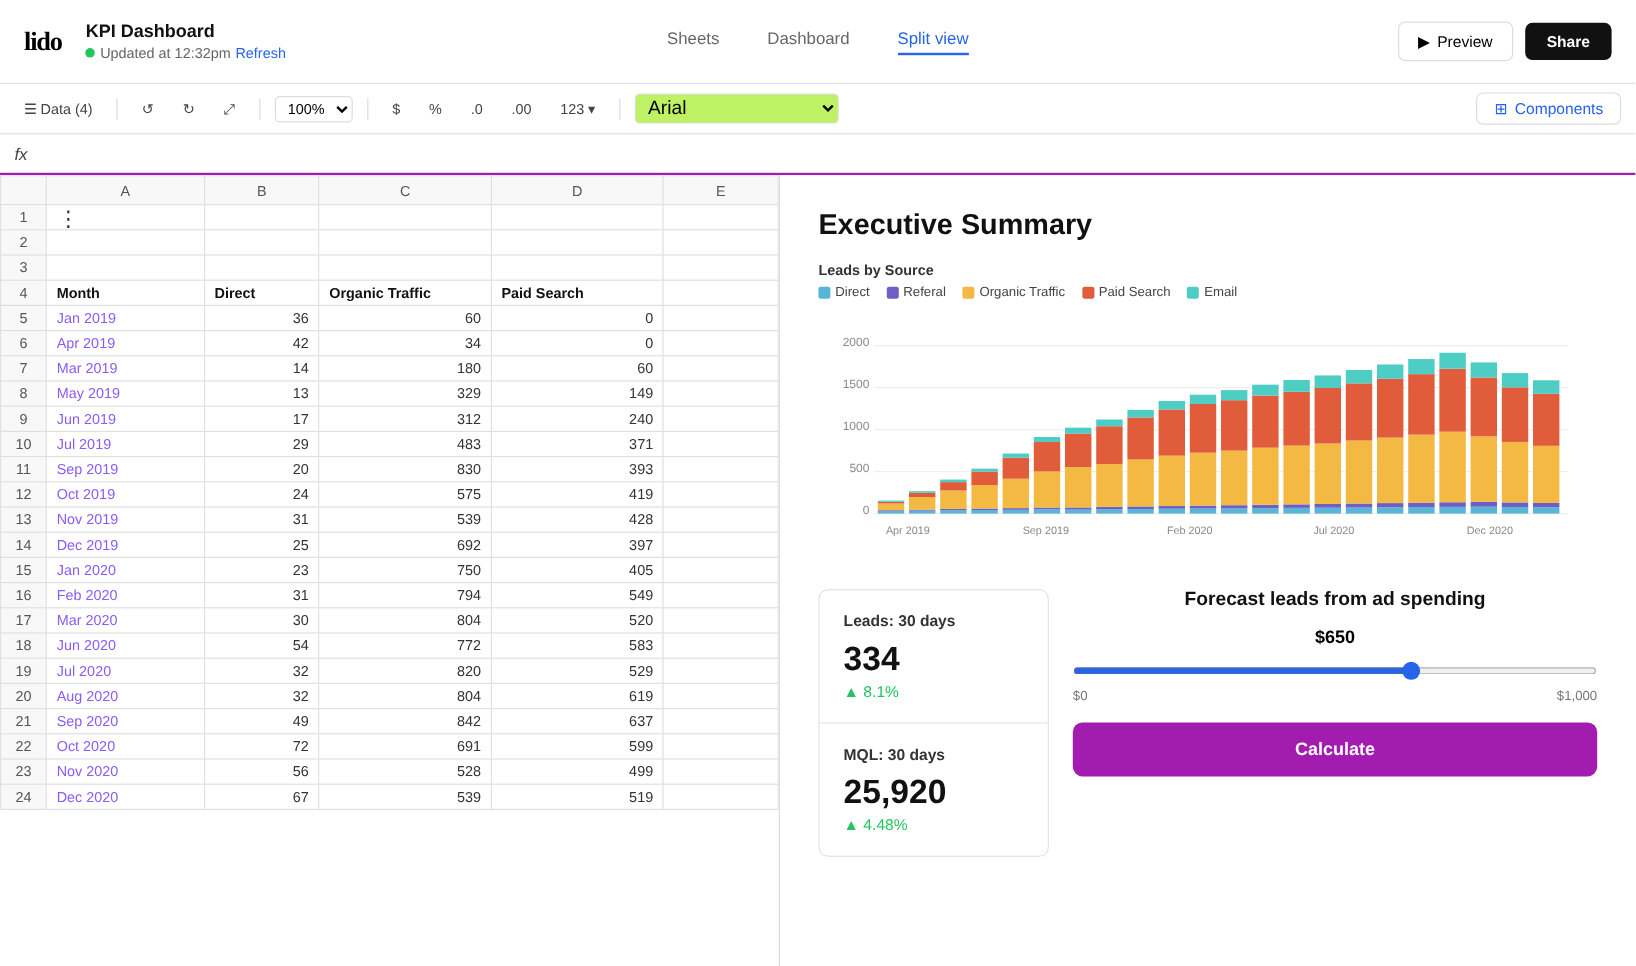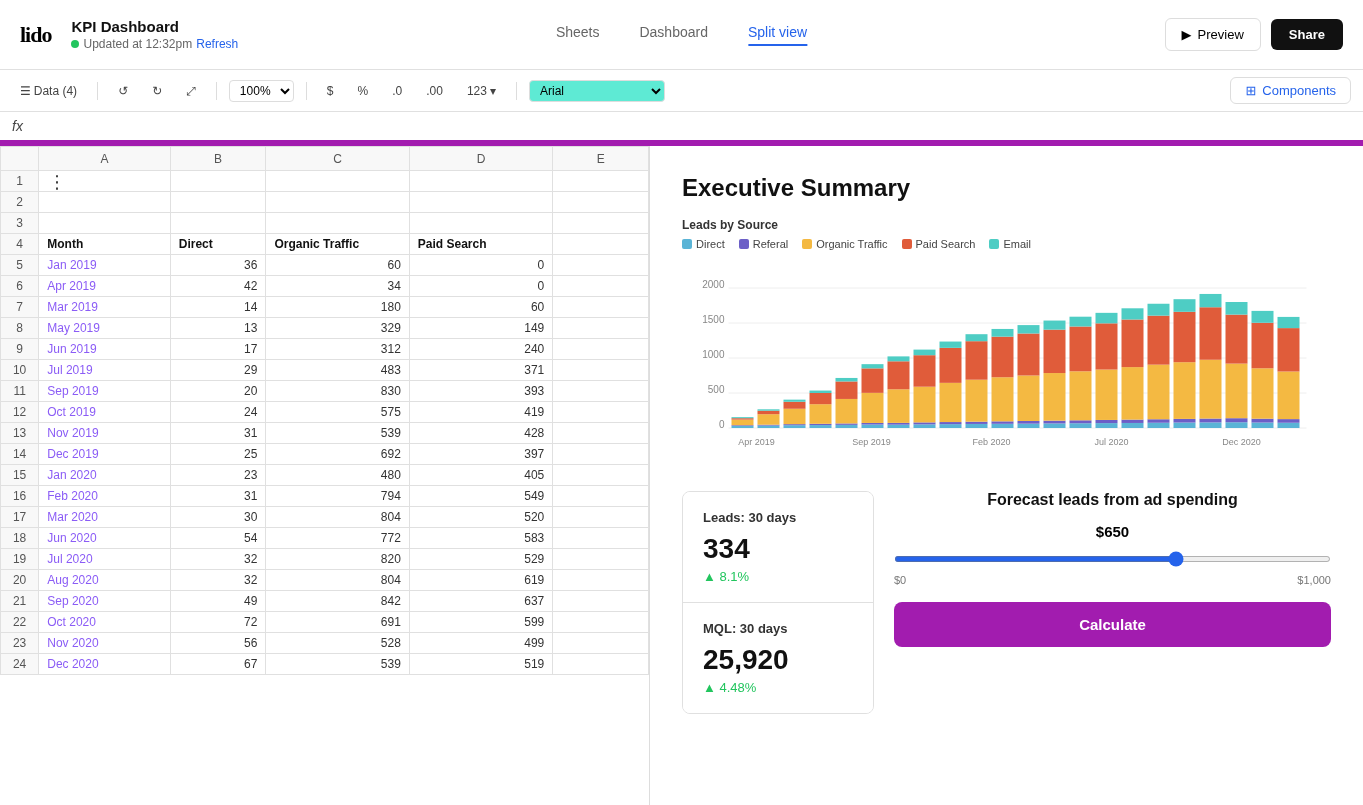--- a/index.html
+++ b/index.html
@@ -89,43 +89,43 @@
       color: #444;
       display: flex; align-items: center; gap: 3px;
       border-radius: 4px;
     }
     .toolbar-separator { width: 1px; height: 18px; background: #ddd; margin: 0 4px; }
     .zoom-select {
       border: 1px solid #ddd; border-radius: 4px; padding: 2px 6px; font-size: 12px;
       background: #fff; cursor: pointer;
     }
     .font-select {
-      border: 1px solid #ddd; border-radius: 4px; padding: 2px 6px; font-size: 12px;
-      background: #5eead4; cursor: pointer;
+      border: 1px solid #ddd; border-radius: 4px; padding: 2px 6px; font-size: 16px;
+      background: #bef264; cursor: pointer;
     }
     .components-btn {
       margin-left: auto;
       display: flex; align-items: center; gap: 6px;
       color: #2563eb;
       font-size: 13px;
       font-weight: 500;
       cursor: pointer;
       padding: 5px 14px;
       border: 1.5px solid #ddd;
       border-radius: 6px;
       background: #fff;
     }
 
     
     .formula-bar {
       display: flex;
       align-items: center;
       padding: 0 12px;
       height: 34px;
-      border-bottom: 6px solid #a21caf;
+      border-bottom: 2px solid #a21caf;
       font-size: 13px;
       color: #555;
       gap: 10px;
     }
     .fx-label { font-style: italic; color: #444; font-weight: 500; font-size: 14px; }
 
     
     .main-content {
       display: flex;
       height: calc(805px - 70px - 42px - 34px);
@@ -454,21 +454,21 @@
             <td class="text-cell">Dec 2019</td>
             <td class="data-cell">25</td>
             <td class="data-cell">692</td>
             <td class="data-cell">397</td>
             <td class="data-cell"></td>
           </tr>
           <tr>
             <td class="row-header">15</td>
             <td class="text-cell">Jan 2020</td>
             <td class="data-cell">23</td>
-            <td class="data-cell">480</td>
+            <td class="data-cell">750</td>
             <td class="data-cell">405</td>
             <td class="data-cell"></td>
           </tr>
           <tr>
             <td class="row-header">16</td>
             <td class="text-cell">Feb 2020</td>
             <td class="data-cell">31</td>
             <td class="data-cell">794</td>
             <td class="data-cell">549</td>
             <td class="data-cell"></td>

